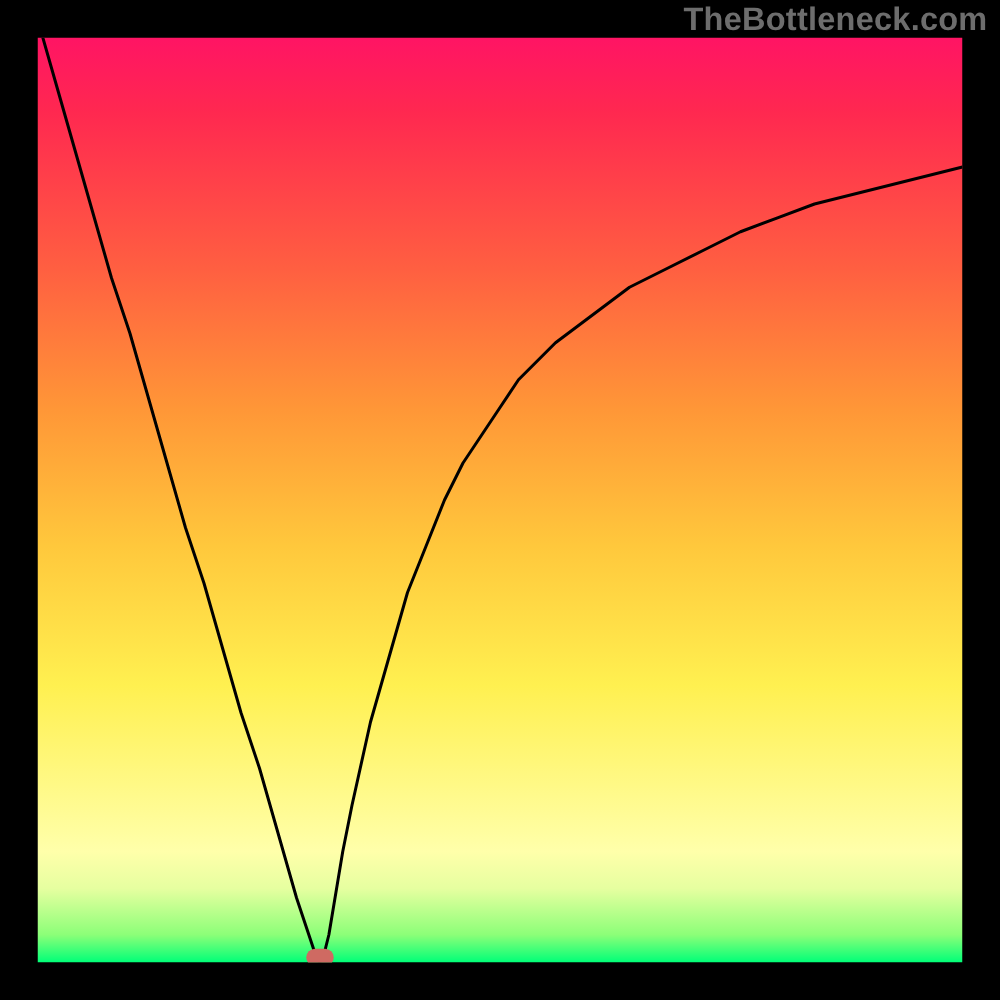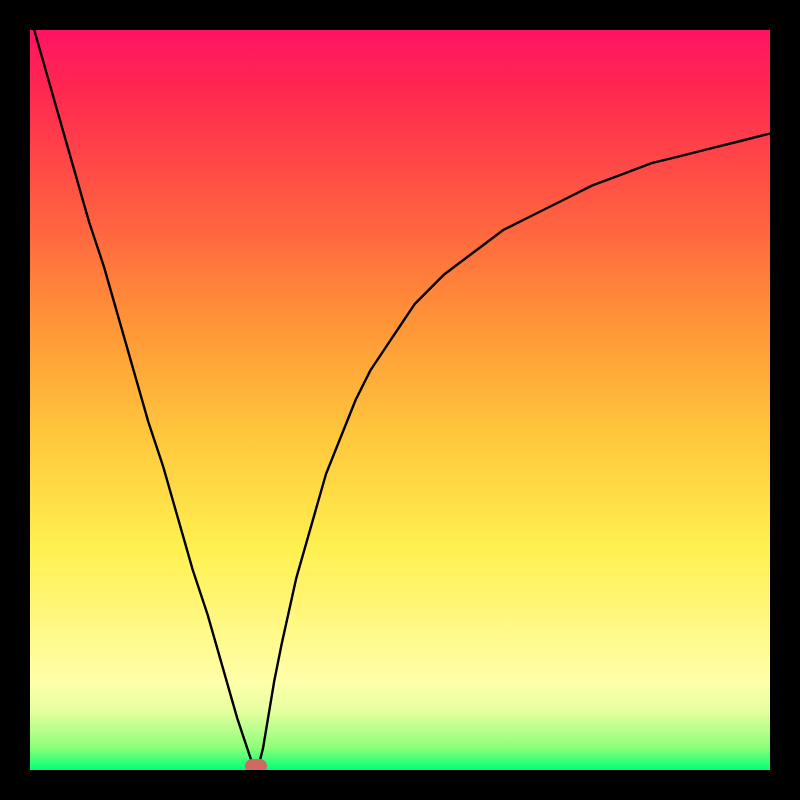--- a/index.html
+++ b/index.html
@@ -59,20 +59,21 @@
     border-radius: 7px;
     background: #cf6a62;
     transform: translate(-50%, -50%);
     z-index: 3;
   }
 </style>
 </head>
 <body>
 
 <div class="frame">
+  <div class="watermark">TheBottleneck.com</div>
   <div class="plot-area">
     <div class="gradient"></div>
     <svg class="curve-svg" viewBox="0 0 740 740" preserveAspectRatio="none">
       <path id="curve-path" fill="none" stroke="#000" stroke-width="2.4" stroke-linejoin="round" stroke-linecap="round" d="M0.00 -14.80 L14.80 37.00 L29.60 88.80 L44.40 140.60 L59.20 192.40 L74.00 236.80 L88.80 288.60 L103.60 340.40 L118.40 392.20 L133.20 436.60 L148.00 488.40 L162.80 540.20 L177.60 584.60 L192.40 636.40 L207.20 688.20 L214.60 710.40 L222.00 732.60 L225.70 740.00 L229.40 732.60 L233.10 717.80 L236.80 695.60 L244.20 651.20 L251.60 614.20 L266.40 547.60 L281.20 495.80 L296.00 444.00 L310.80 407.00 L325.60 370.00 L340.40 340.40 L355.20 318.20 L370.00 296.00 L384.80 273.80 L414.40 244.20 L444.00 222.00 L473.60 199.80 L503.20 185.00 L532.80 170.20 L562.40 155.40 L592.00 144.30 L621.60 133.20 L651.20 125.80 L680.80 118.40 L710.40 111.00 L740.00 103.60"></path>
     </svg>
     <div id="min-marker" class="marker" style="left: 225.7px; top: 736.3px;"></div>
   </div>
 </div>
 
 </body></html>

